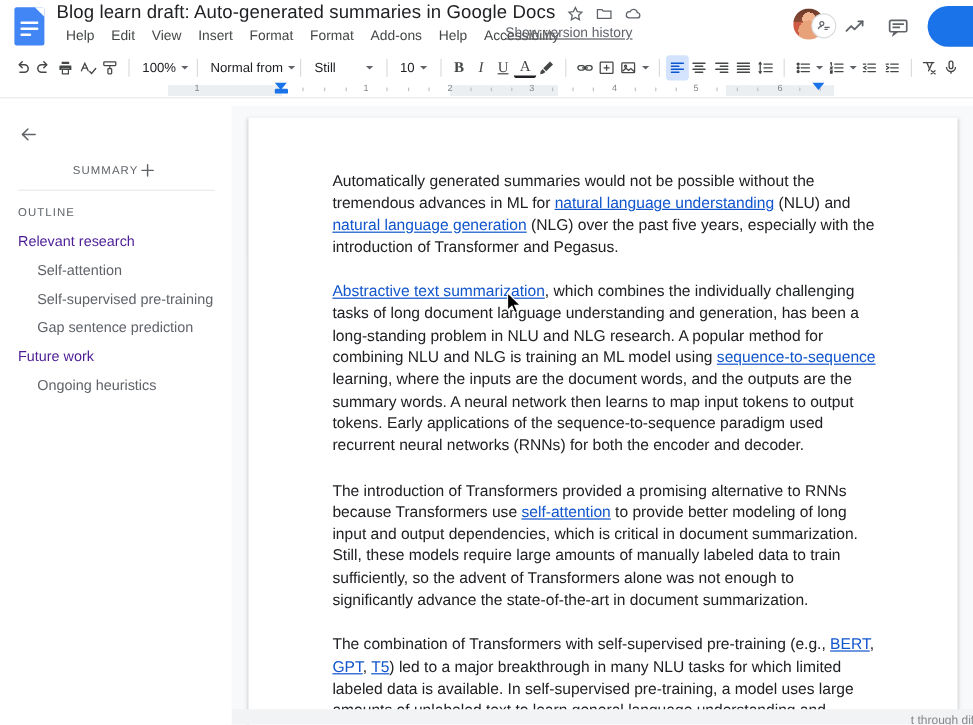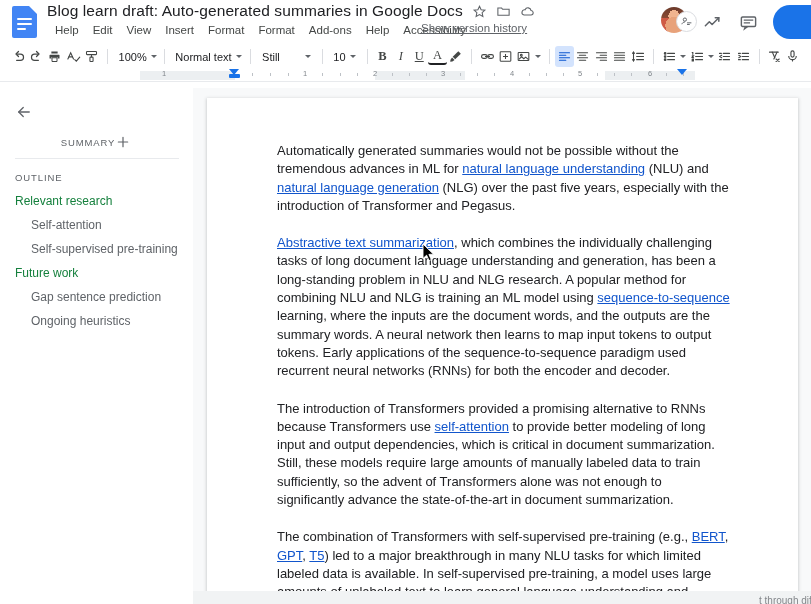--- a/index.html
+++ b/index.html
@@ -108,21 +108,21 @@
   .summary-row{
     display:flex; align-items:center; justify-content:center;
     padding:10px 16px 6px 15px;
   }
   .side-label{font-size:9.5px; letter-spacing:0.9px; color:#5f6368;}
   .plus{width:16px;height:16px;color:#5f6368;}
   .plus svg{width:16px;height:16px;}
   .side-div{height:1px;background:#e8eaed;margin:2px 14px 0 15px;}
   .outline-label{padding:13px 15px 6px 15px;}
   .outline-list{padding:0;}
-  .ol-item{font-size:12px; color:#15803d; padding:5px 12px 5px 15px; white-space:nowrap;}
+  .ol-item{font-size:12px; color:#4c1d95; padding:5px 12px 5px 15px; white-space:nowrap;}
   .ol-item.sub{color:#5f6368; padding-left:31px;}
 
   
   .page-area{position:absolute; left:193px; top:0; right:0; bottom:0; overflow:hidden;}
   .page{
     position:absolute; left:14px; top:10px; width:591px; height:900px;
     background:#fff; box-shadow:0 1px 3px 1px rgba(60,64,67,.15), 0 1px 2px 0 rgba(60,64,67,.12);
   }
   .page-content{padding:44px 68px 0 70px;}
   p.doc-p{
@@ -251,21 +251,21 @@
     </div>
     <div class="tb-sep"></div>
 
     <div class="tb-dd dd-zoom">
       <span>100%</span>
       <span class="caret"></span>
     </div>
     <div class="tb-sep"></div>
 
     <div class="tb-dd dd-style">
-      <span>Normal text</span>
+      <span>Normal from</span>
       <span class="caret"></span>
     </div>
     <div class="tb-sep"></div>
 
     <div class="tb-dd dd-font">
       <span>Still</span>
       <span class="caret"></span>
     </div>
     <div class="tb-sep"></div>
 
@@ -460,22 +460,22 @@
         </div>
       </div>
       <div class="side-div"></div>
       <div class="outline-label">
         <div class="side-label">OUTLINE</div>
       </div>
       <div class="outline-list">
         <div class="ol-item">Relevant research</div>
         <div class="ol-item sub">Self-attention</div>
         <div class="ol-item sub">Self-supervised pre-training</div>
+        <div class="ol-item sub">Gap sentence prediction</div>
         <div class="ol-item">Future work</div>
-        <div class="ol-item sub">Gap sentence prediction</div>
         <div class="ol-item sub">Ongoing heuristics</div>
       </div>
     </div>
 
     <div class="page-area">
       <div class="page">
         <div class="page-content" id="doc-body">
             <p class="doc-p">Automatically generated summaries would not be possible without the tremendous advances in ML for <a href="#">natural language understanding</a> (NLU) and <a href="#">natural language generation</a> (NLG) over the past five years, especially with the introduction of Transformer and Pegasus.</p>
             <p class="doc-p"><a href="#">Abstractive text summarization</a>, which combines the individually challenging tasks of long document language understanding and generation, has been a long-standing problem in NLU and NLG research. A popular method for combining NLU and NLG is training an ML model using <a href="#">sequence-to-sequence</a> learning, where the inputs are the document words, and the outputs are the summary words. A neural network then learns to map input tokens to output tokens. Early applications of the sequence-to-sequence paradigm used recurrent neural networks (RNNs) for both the encoder and decoder.</p>
             <p class="doc-p">The introduction of Transformers provided a promising alternative to RNNs because Transformers use <a href="#">self-attention</a> to provide better modeling of long input and output dependencies, which is critical in document summarization. Still, these models require large amounts of manually labeled data to train sufficiently, so the advent of Transformers alone was not enough to significantly advance the state-of-the-art in document summarization.</p>

